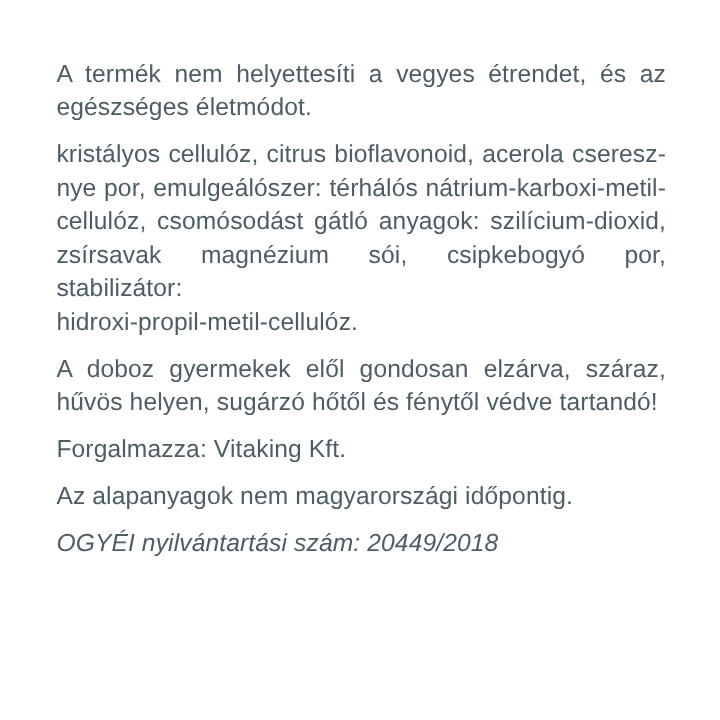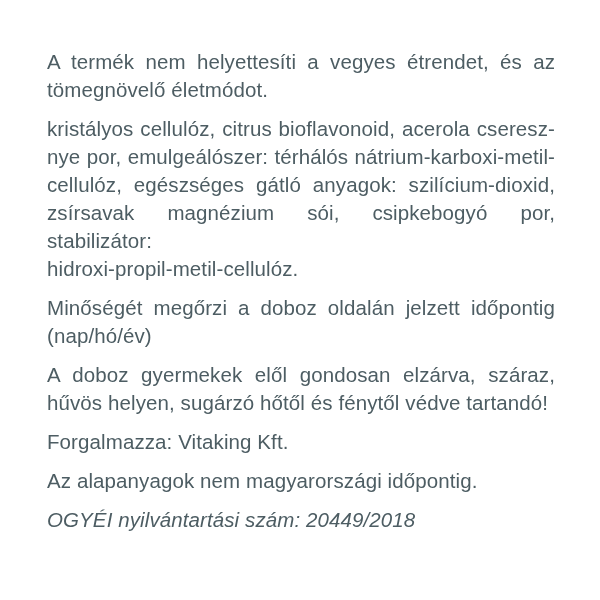--- a/index.html
+++ b/index.html
@@ -42,32 +42,28 @@
   .seg.bold {
     font-weight: bold;
   }
 </style>
 </head>
 <body style="background: rgb(255, 255, 255);">
 
 <div class="label-text" style="color: rgb(77, 93, 99);">
     <div class="para">
       <div class="line justify"><span class="seg">A termék nem helyettesíti a vegyes étrendet, és az</span></div>
-      <div class="line"><span class="seg">tömegnövelő életmódot.</span></div>
+      <div class="line"><span class="seg">egészséges életmódot.</span></div>
     </div>
     <div class="para">
       <div class="line justify"><span class="seg">kristályos cellulóz, citrus bioflavonoid, acerola cseresz-</span></div>
       <div class="line justify"><span class="seg">nye por, emulgeálószer: térhálós nátrium-karboxi-metil-</span></div>
-      <div class="line justify"><span class="seg">cellulóz, egészséges gátló anyagok: szilícium-dioxid,</span></div>
+      <div class="line justify"><span class="seg">cellulóz, csomósodást gátló anyagok: szilícium-dioxid,</span></div>
       <div class="line justify"><span class="seg">zsírsavak magnézium sói, csipkebogyó por, stabilizátor:</span></div>
       <div class="line"><span class="seg">hidroxi-propil-metil-cellulóz.</span></div>
-    </div>
-    <div class="para">
-      <div class="line justify"><span class="seg">Minőségét megőrzi a doboz oldalán jelzett időpontig</span></div>
-      <div class="line"><span class="seg">(nap/hó/év)</span></div>
     </div>
     <div class="para">
       <div class="line justify"><span class="seg">A doboz gyermekek elől gondosan elzárva, száraz,</span></div>
       <div class="line"><span class="seg">hűvös helyen, sugárzó hőtől és fénytől védve tartandó!</span></div>
     </div>
     <div class="para">
       <div class="line"><span class="seg">Forgalmazza: Vitaking Kft.</span></div>
     </div>
     <div class="para">
       <div class="line"><span class="seg">Az alapanyagok nem magyarországi időpontig.</span></div>

